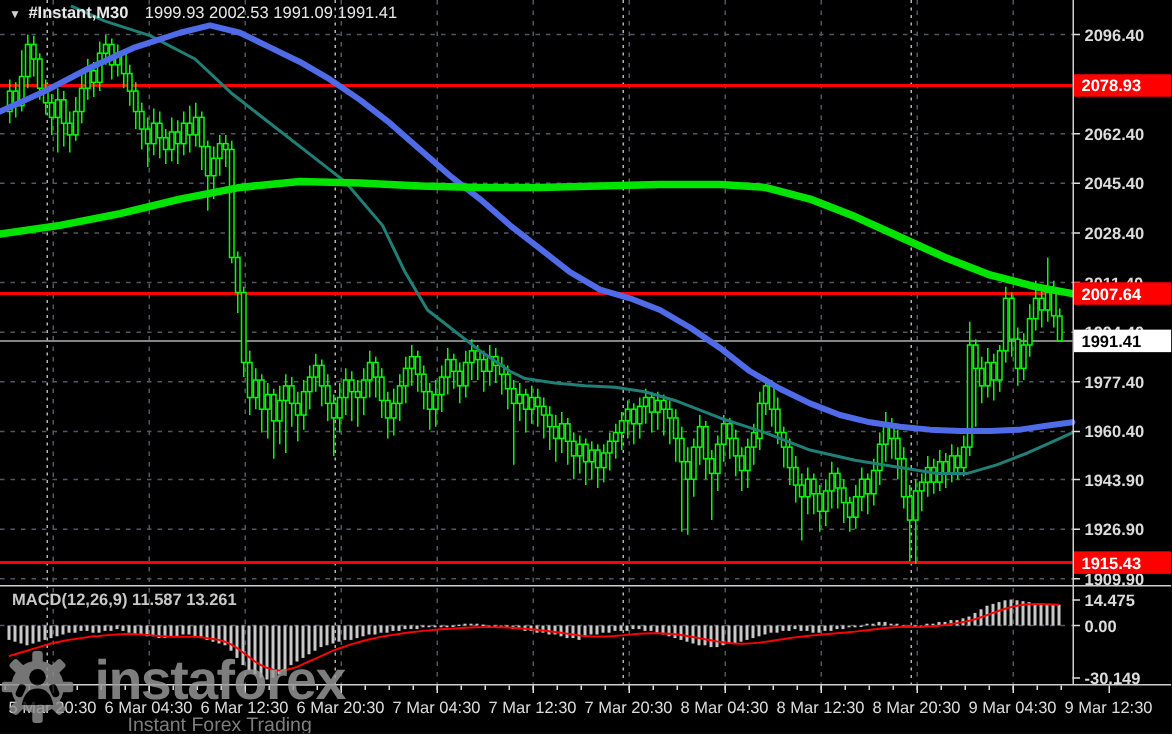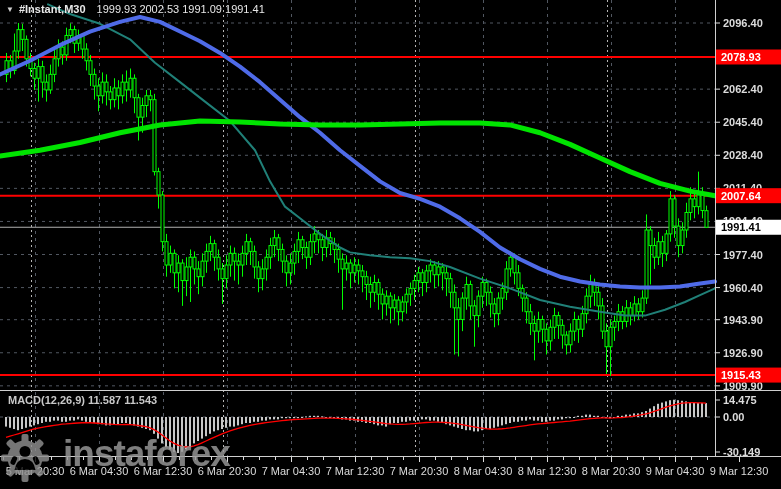--- a/index.html
+++ b/index.html
@@ -705,21 +705,21 @@
         <text x="739" y="475" text-anchor="middle">9 Mar 12:30</text>
       </g>
     </svg>
 
   <div class="chart-title">
     <span class="dd">▼</span>
     <span>#Instant,M30</span>
     <span class="quotes">1999.93 2002.53 1991.09 1991.41</span>
   </div>
 
-  <div class="macd-label">MACD(12,26,9) 11.587 11.543</div>
+  <div class="macd-label">MACD(12,26,9) 11.587 13.261</div>
 
   <div class="watermark">
     <div class="wm-row">
       <svg width="48" height="48" viewBox="0 0 48 48">
         <g fill="#8f8f8f">
           <rect x="20.5" y="0" width="7" height="9" rx="2"></rect>
           <rect x="20.5" y="39" width="7" height="9" rx="2"></rect>
           <rect x="0" y="20.5" width="9" height="7" rx="2"></rect>
           <rect x="39" y="20.5" width="9" height="7" rx="2"></rect>
           <rect x="20.5" y="0" width="7" height="9" rx="2" transform="rotate(45 24 24)"></rect>
@@ -730,14 +730,15 @@
         </g>
         <g fill="#000000">
           <circle cx="24" cy="17.5" r="5.5"></circle>
           <path d="M13.5 36 q2 -11 10.5 -11 q8.5 0 10.5 11 z"></path>
           <rect x="10.5" y="22" width="5" height="9" rx="2.4" transform="rotate(24 13 26)"></rect>
           <rect x="32.5" y="22" width="5" height="9" rx="2.4" transform="rotate(-24 35 26)"></rect>
         </g>
       </svg>
       <div class="wm-brand">instaforex</div>
     </div>
+    <div class="wm-tag">Instant Forex Trading</div>
   </div>
 </div>
 
 </body></html>

